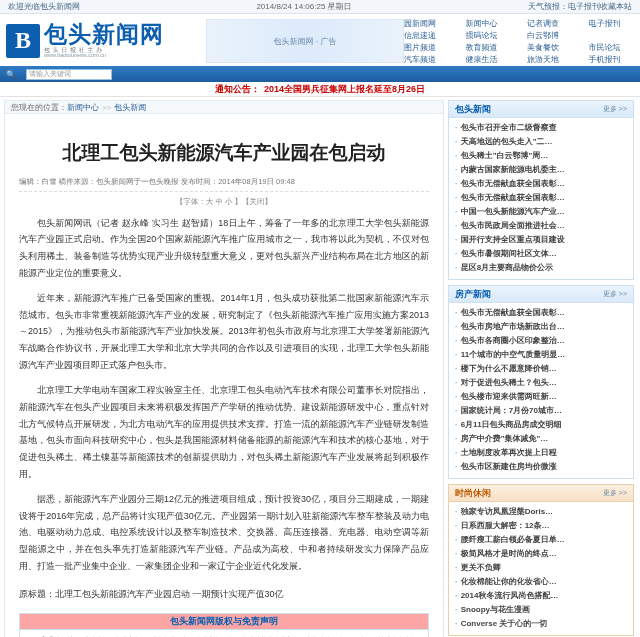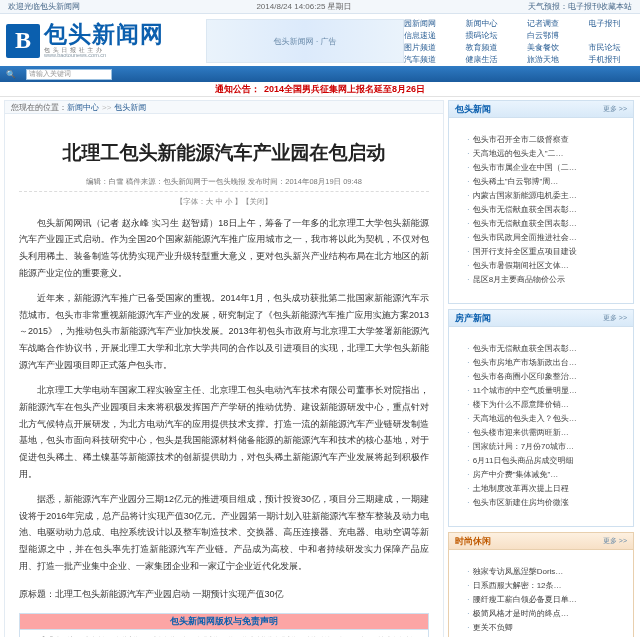--- a/index.html
+++ b/index.html
@@ -77,21 +77,21 @@
   }
   .crumb a { color:#2b5f95; text-decoration:none; }
 
   
   .article { border:1px solid #e3ebf3; border-top:none; padding: 10px 14px 14px 14px; background:#fff; }
   .art-title {
     text-align:center; font-size: 19px; font-weight: bold; color:#222;
     font-family:"Liberation Serif", serif; line-height:1.4; margin: 16px 0 10px 0;
   }
   .art-meta {
-    text-align:center; font-size:7.5px; color:#777; border-bottom:1px dashed #dcdcdc;
+    font-size:7.5px; color:#777; border-bottom:1px dashed #dcdcdc;
     padding-bottom:4px; margin-bottom:3px;
   }
   .art-tools { text-align:center; font-size:7.5px; color:#888; padding: 2px 0 8px 0; }
   .art-body p { font-size: 9px; line-height: 1.85; color:#333; margin: 0 0 9px 0; text-indent: 2em; text-align: justify; }
   .art-source { font-size: 9px; color:#333; margin-top: 14px; }
 
   
   .copybox { margin-top: 12px; border:1px solid #cfe0ef; }
   .copybox h4 {
     margin:0; height: 16px; background:#fca5a5; border-bottom:1px solid #cfe0ef;
@@ -101,21 +101,21 @@
   .copybox .cb-in p { margin: 0 0 4px 0; text-indent: 2em; }
 
   
   .panel { border:1px solid #cfe0ef; margin-bottom: 5px; background:#fff; }
   .panel-hd {
     height: 17px; background: linear-gradient(#eaf4fd,#d8e9f8); border-bottom:1px solid #cfe0ef;
     display:flex; align-items:center; justify-content:space-between; padding: 0 6px;
   }
   .panel-hd .t { font-size: 9px; font-weight:bold; color:#0b5fae; }
   .panel-hd .more { font-size: 7px; color:#6b8ba8; text-decoration:none; }
-  .panel ul { list-style:none; margin:12px; padding: 3px 6px 4px 6px; }
+  .panel ul { list-style:none; margin:0; padding: 3px 6px 4px 6px; font-weight: bold; }
   .panel li { font-size: 8px; line-height: 14px; color:#444; white-space: nowrap; overflow:hidden; text-overflow: ellipsis; }
   .panel li::before { content:"·"; color:#8aa9c4; margin-right:3px; }
   .panel li a { color:#444; text-decoration:none; }
   .hd-orange .t { color:#c05a00; }
   .hd-orange { background: linear-gradient(#fdf0e0,#f7e0c6); border-bottom-color:#e8cfae; }
   .panel.orange { border-color:#e8cfae; }
 
   .sep-mini { color:#bbb; margin:0 3px; }
 </style>
 </head>
@@ -212,44 +212,44 @@
     <div class="col-side">
 
       <div class="panel">
         <div class="panel-hd">
           <span class="t">包头新闻</span>
           <a href="#" class="more">更多 &gt;&gt;</a>
         </div>
         <ul>
           <li><a href="#">包头市召开全市二级督察查</a></li>
           <li><a href="#">天高地远的包头走入"二…</a></li>
-          <li><a href="#">包头市市属企业在中国（二…</a></li>
           <li><a href="#">包头稀土"白云鄂博"周…</a></li>
           <li><a href="#">内蒙古国家新能源电机委主…</a></li>
           <li><a href="#">包头市无偿献血获全国表彰…</a></li>
           <li><a href="#">包头市无偿献血获全国表彰…</a></li>
+          <li><a href="#">中国一包头新能源汽车产业…</a></li>
           <li><a href="#">包头市民政局全面推进社会…</a></li>
           <li><a href="#">国开行支持全区重点项目建设</a></li>
           <li><a href="#">包头市暑假期间社区文体…</a></li>
           <li><a href="#">昆区8月主要商品物价公示</a></li>
         </ul>
       </div>
 
       <div class="panel">
         <div class="panel-hd">
           <span class="t">房产新闻</span>
           <a href="#" class="more">更多 &gt;&gt;</a>
         </div>
         <ul>
           <li><a href="#">包头市无偿献血获全国表彰…</a></li>
           <li><a href="#">包头市房地产市场新政出台…</a></li>
           <li><a href="#">包头市各商圈小区印象整治…</a></li>
           <li><a href="#">11个城市的中空气质量明显…</a></li>
           <li><a href="#">楼下为什么不愿意降价销…</a></li>
-          <li><a href="#">天高地远的包头走入？包头…</a></li>
+          <li><a href="#">对于促进包头稀土？包头…</a></li>
           <li><a href="#">包头楼市迎来供需两旺新…</a></li>
           <li><a href="#">国家统计局：7月份70城市…</a></li>
           <li><a href="#">6月11日包头商品房成交明细</a></li>
           <li><a href="#">房产中介费"集体减免"…</a></li>
           <li><a href="#">土地制度改革再次提上日程</a></li>
           <li><a href="#">包头市区新建住房均价微涨</a></li>
         </ul>
       </div>
 
       <div class="panel orange">

